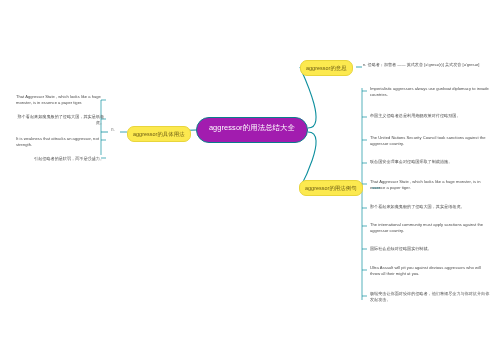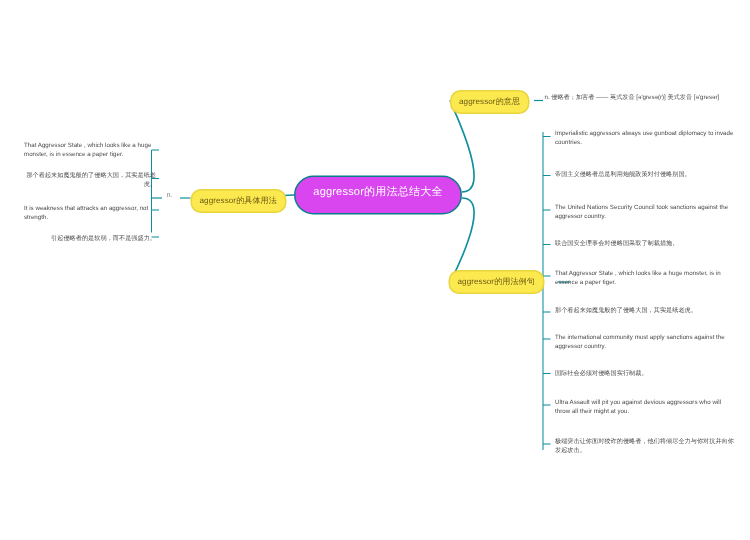--- a/index.html
+++ b/index.html
@@ -28,21 +28,21 @@
   }
 
   
   .center-node {
     position: absolute;
     left: 196px;
     top: 117px;
     width: 112px;
     min-height: 26px;
     box-sizing: border-box;
-    background: #d946ef;
+    background: #a21caf;
     border: 1px solid #0a7d8a;
     border-radius: 14px;
     color: #ffffff;
     font-size: 7.4px;
     line-height: 10px;
     text-align: center;
     padding: 5px 6px;
     letter-spacing: 0.1px;
   }
 

